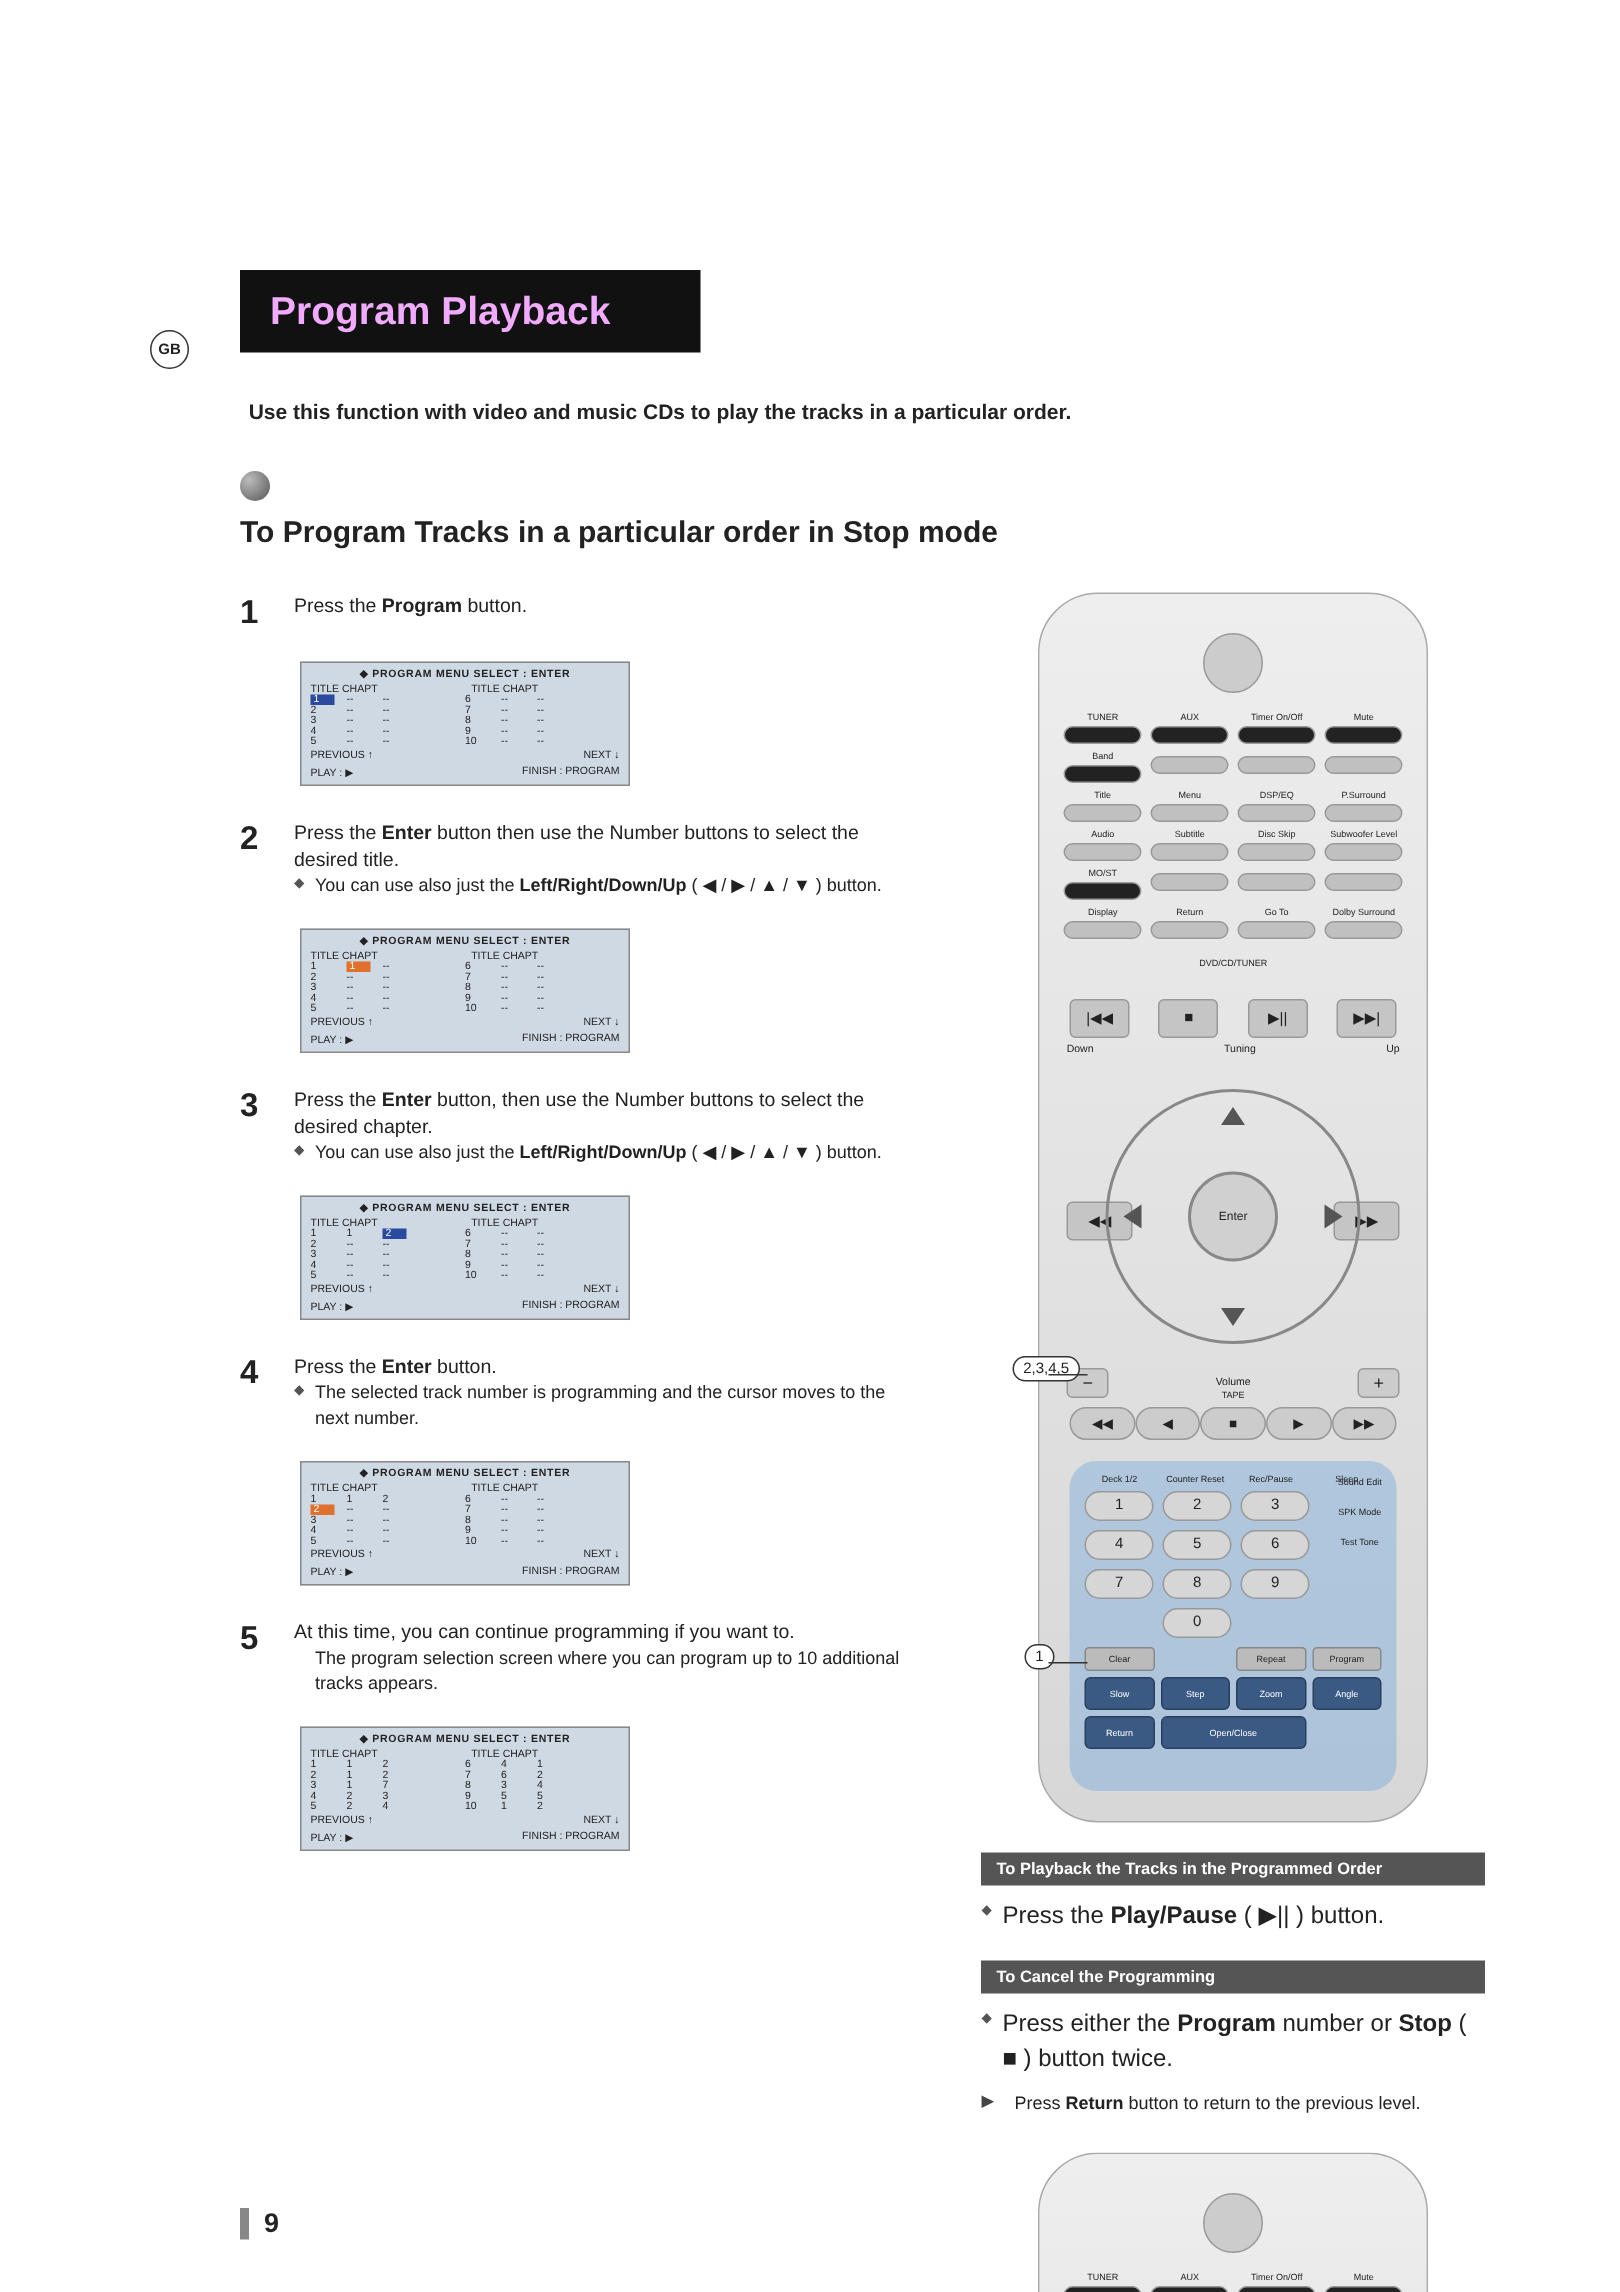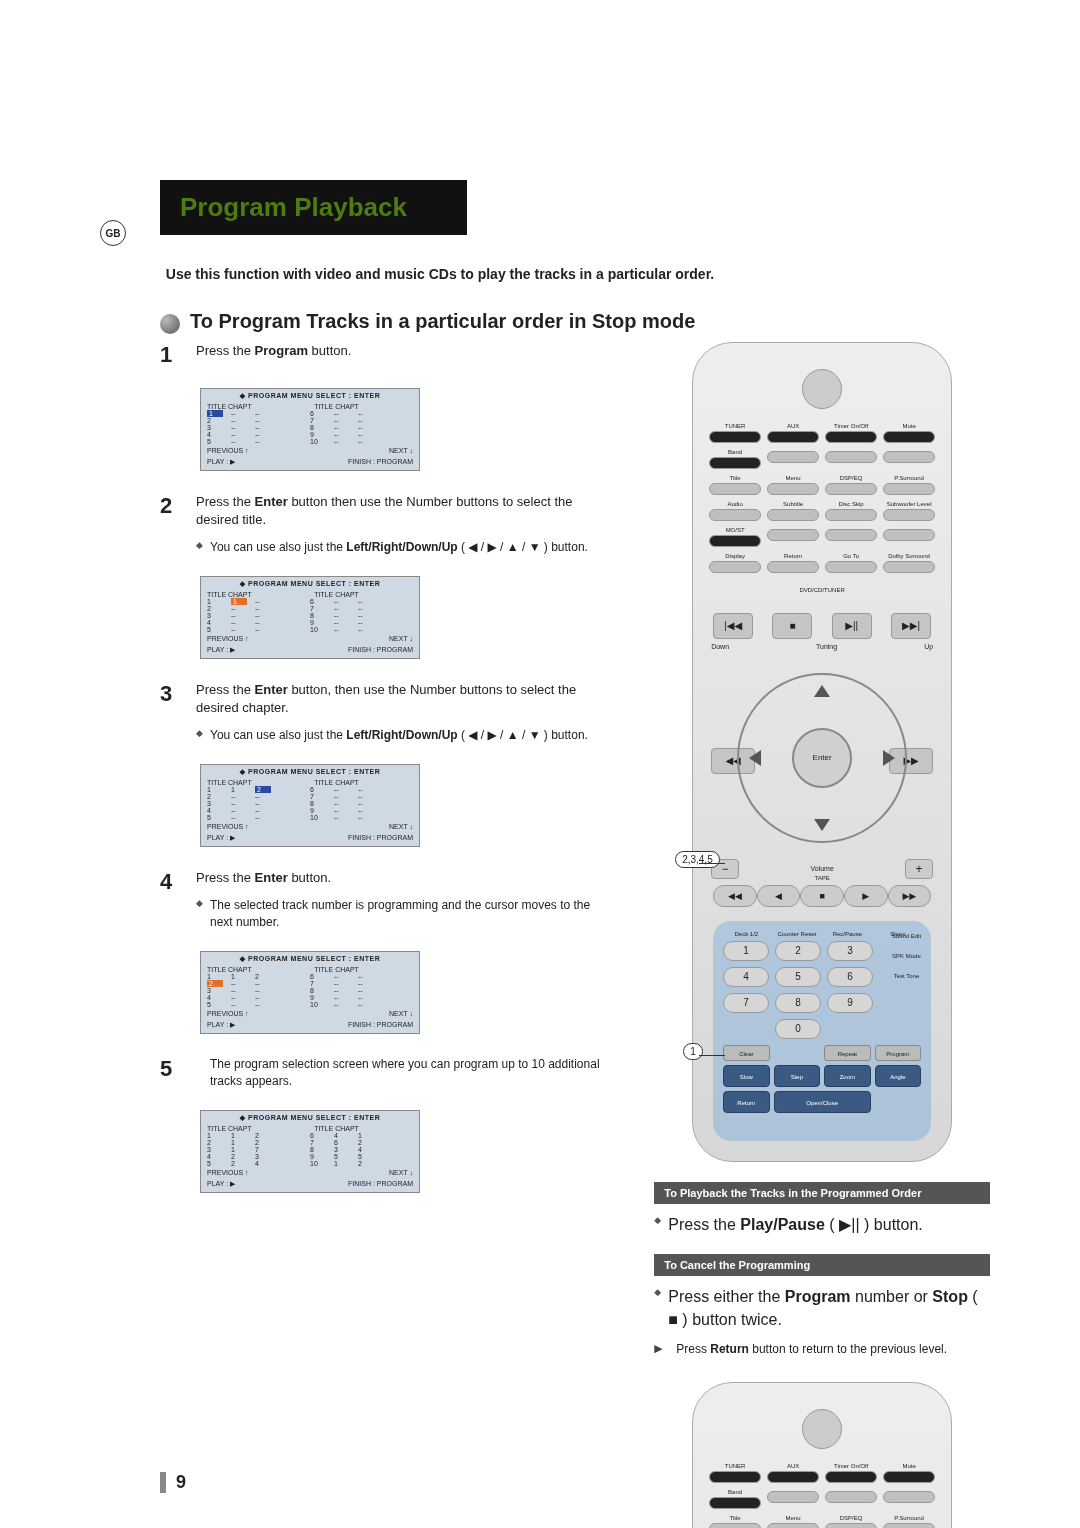--- a/index.html
+++ b/index.html
@@ -1,29 +1,29 @@
 <!DOCTYPE html>
 <html><head>
 <meta charset="utf-8">
 <style>
   * { box-sizing: border-box; margin: 0; padding: 0; }
   body { width: 1080px; height: 1528px; font-family: Arial, Helvetica, sans-serif; font-size: 12px; color: #222; position: relative; background: #fff; }
   .page { padding: 180px 90px 60px 160px; position: relative; }
   .region-badge { position: absolute; left: 100px; top: 220px; width: 26px; height: 26px; border: 1px solid #333; border-radius: 50%; display: flex; align-items: center; justify-content: center; font-size: 10px; font-weight: bold; }
-  .title-box { background: #111; color: #4d7c0f; padding: 12px 60px 12px 20px; display: inline-block; font-size: 26px; font-weight: bold; margin-bottom: 30px; }
+  .title-box { background: #111; color: #f0abfc; padding: 12px 60px 12px 20px; display: inline-block; font-size: 26px; font-weight: bold; margin-bottom: 30px; }
   .intro { font-size: 14px; font-weight: bold; max-width: 560px; line-height: 1.35; margin-bottom: 26px; text-align: center; }
-  .section-heading { font-size: 20px; font-weight: bold; margin-bottom: 8px; display: flex; align-items: flex-start; gap: 10px; }
+  .section-heading { font-size: 20px; font-weight: bold; margin-bottom: 28px; display: flex; align-items: flex-start; gap: 10px; flex-direction: column; }
   .moon { width: 20px; height: 20px; border-radius: 50%; background: radial-gradient(circle at 30% 30%, #bbb, #555); display: inline-block; flex: 0 0 auto; margin-top: 4px; }
   .columns { display: flex; gap: 40px; }
   .left-col { width: 460px; }
   .right-col { width: 340px; }
   .step { display: flex; gap: 14px; margin-bottom: 20px; }
   .step-num { font-size: 22px; font-weight: bold; width: 22px; flex: 0 0 auto; }
   .step-body { font-size: 13px; line-height: 1.4; flex: 1; }
-  .step-body .sub { margin-top: 10px; font-size: 12px; padding-left: 14px; position: relative; }
+  .step-body .sub { font-size: 12px; padding-left: 14px; position: relative; }
   .step-body .sub::before { content: "◆"; position: absolute; left: 0; top: 0; font-size: 9px; color: #555; }
   .step-body .note { padding-left: 14px; font-size: 12px; }
   .pm-screen { width: 220px; margin: 10px auto 22px 40px; background: #cfd9e4; border: 1px solid #888; font-size: 7px; color: #222; }
   .pm-header { text-align: center; padding: 3px 4px; font-weight: bold; letter-spacing: .5px; }
   .pm-colhead { display: flex; padding: 0 6px; justify-content: space-between; }
   .pm-colhead span { width: 48%; text-align: left; }
   .pm-row { display: flex; padding: 0 6px; }
   .pm-cell { flex: 1; display: flex; gap: 8px; }
   .pm-cell span { width: 16px; }
   .pm-nav { display: flex; justify-content: space-between; padding: 2px 6px; }
@@ -418,20 +418,21 @@
             <span>NEXT ↓</span>
           </div>
           <div class="pm-foot">
             <span>PLAY : ▶</span>
             <span>FINISH : PROGRAM</span>
           </div>
         </div>
         <div class="step">
           <div class="step-num">5</div>
           <div class="step-body">
+            <div>At this time, you can continue programming if you want to.</div>
             <div class="note">The program selection screen where you can program up to 10 additional tracks appears.</div>
           </div>
         </div>
         <div class="pm-screen">
           <div class="pm-header">◆ PROGRAM MENU   SELECT : ENTER</div>
           <div class="pm-colhead">
             <span>TITLE CHAPT</span>
             <span>TITLE CHAPT</span>
           </div>
           <div class="pm-row">

